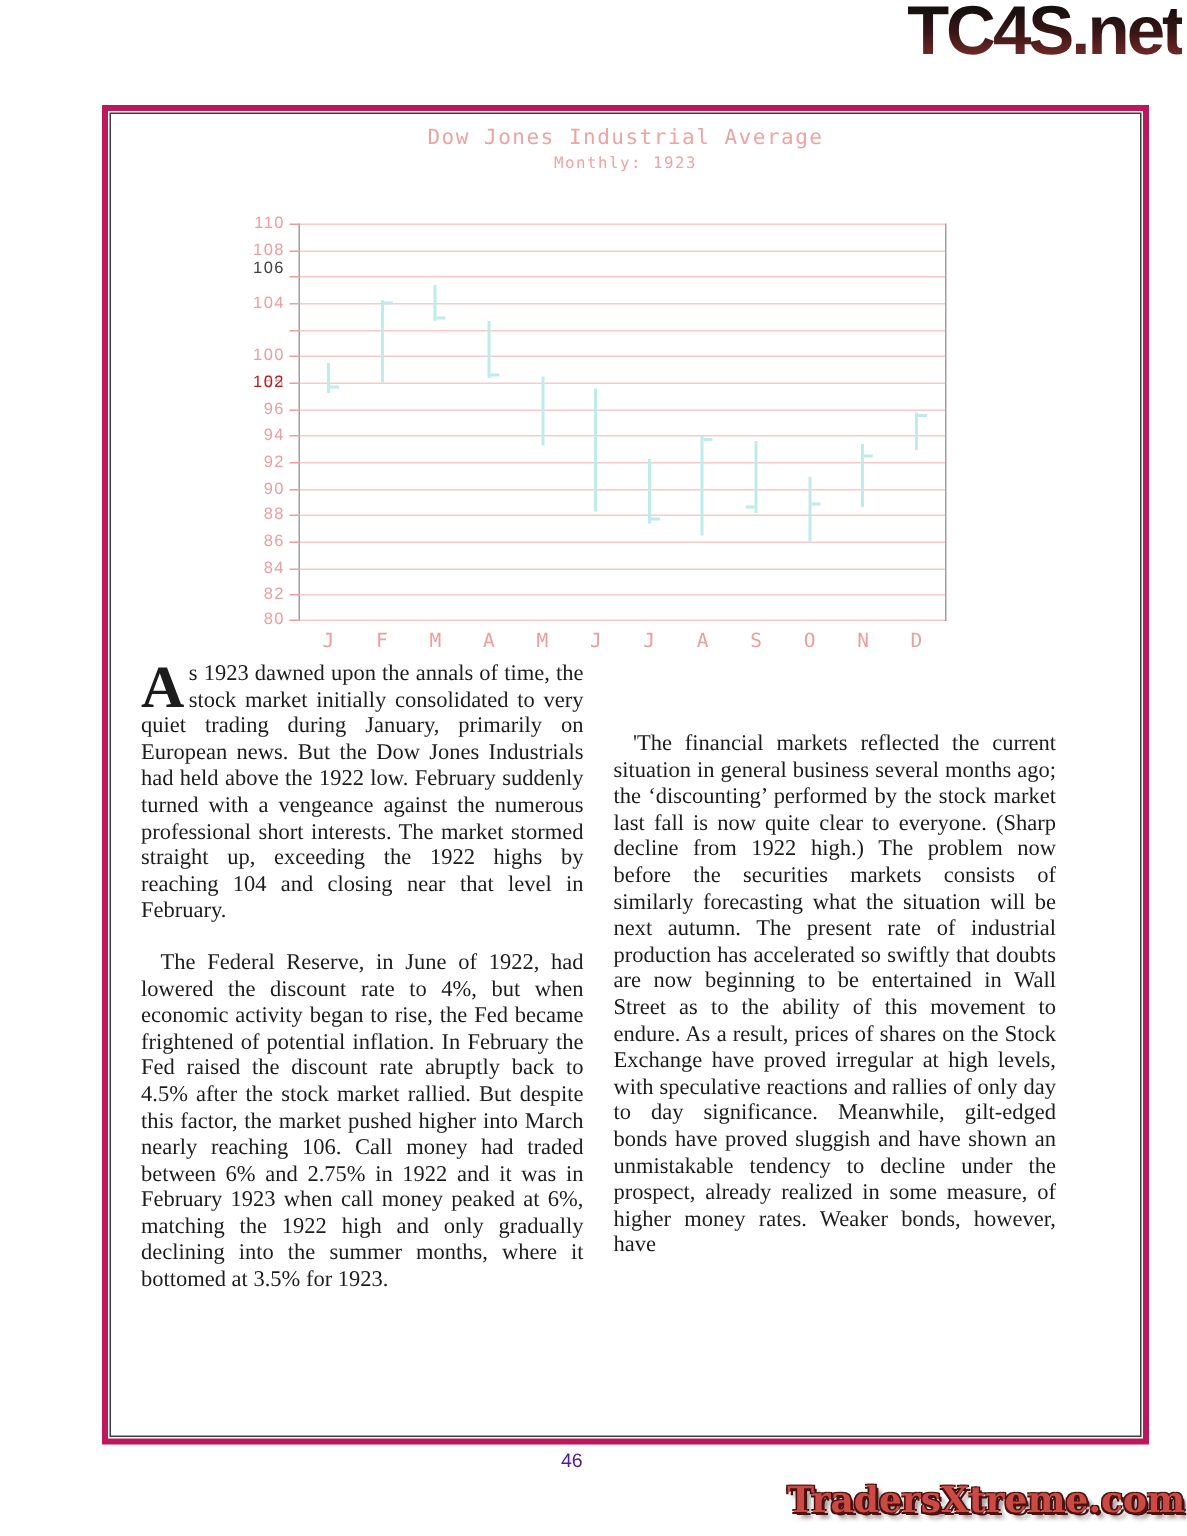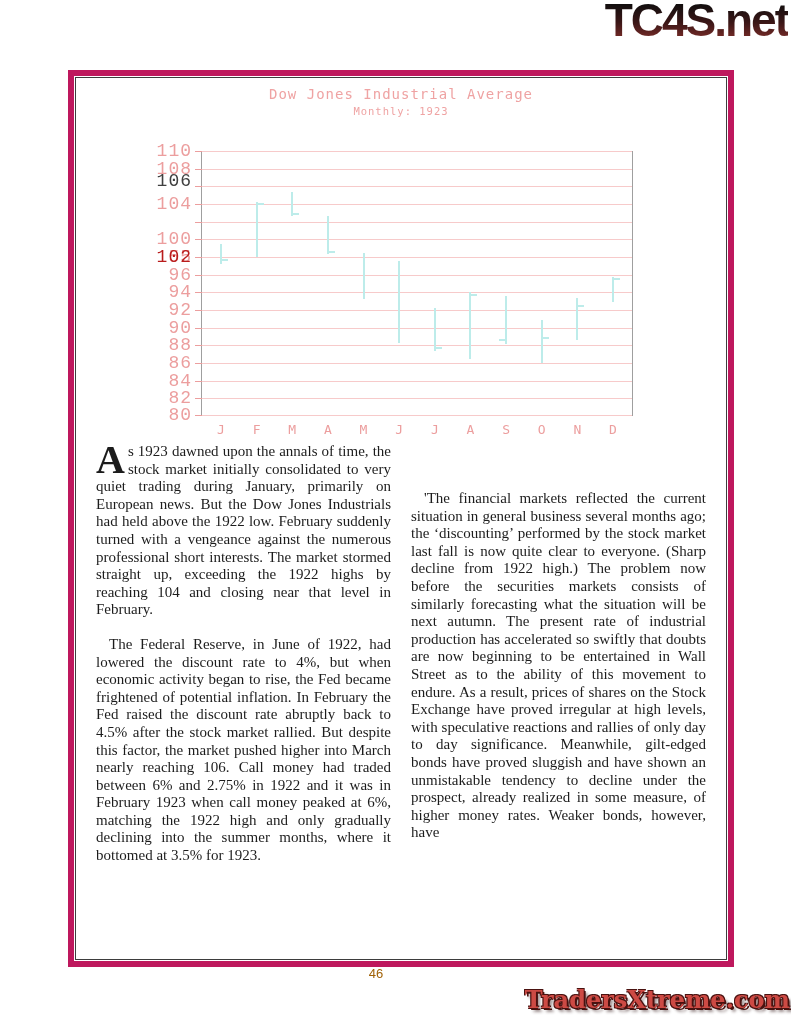--- a/index.html
+++ b/index.html
@@ -10,36 +10,36 @@
   .brand{position:absolute;top:-2px;right:3px;
          font-family:"Liberation Sans",sans-serif;font-weight:bold;
          font-size:46px;letter-spacing:-2px;line-height:44px;
          background:linear-gradient(180deg,#0e0e0e 10%,#3a1616 55%,#83302c 100%);
          -webkit-background-clip:text;background-clip:text;color:transparent;}
   .tagline{position:absolute;top:43px;right:87px;font-size:15px;color:#101010;
            font-family:"Liberation Serif",serif;}
 
   
   .frame{position:absolute;left:68px;top:70px;width:654px;height:885px;
-         border:6px solid #be185d;background:#fff;}
+         border:4px solid #be185d;background:#fff;padding-left:36px;}
   .frame::after{content:"";position:absolute;inset:1px;border:1px solid #3d3d3d;pointer-events:none;}
 
   
   .chart-title{position:absolute;top:10px;left:0;width:100%;text-align:center;
                font-family:"DejaVu Sans Mono",monospace;font-size:14px;letter-spacing:1px;
                color:var(--chart_pink);}
   .chart-subtitle{position:absolute;top:29px;left:0;width:100%;text-align:center;
                   font-family:"DejaVu Sans Mono",monospace;font-size:10.5px;letter-spacing:1px;
                   color:var(--chart_pink);}
   .plot{position:absolute;left:127px;top:75px;width:430px;height:265px;
         border-left:1px solid var(--spine_gray);border-right:1px solid var(--spine_gray);}
   .gridline{position:absolute;left:0;right:0;height:1px;}
   .ytick{position:absolute;left:-7px;width:7px;height:1px;}
   .ylabel{position:absolute;left:-56px;width:46px;text-align:right;
-          font-family:Liberation Mono, monospace;font-size:18px;letter-spacing:1px;line-height:16px;}
+          font-family:Liberation Sans, sans-serif;font-size:11px;letter-spacing:1px;line-height:16px;}
   .mlabel{position:absolute;top:271px;width:22px;text-align:center;
           font-family:"DejaVu Sans Mono",monospace;font-size:13px;}
   .bar{position:absolute;width:2px;}
   .bartick{position:absolute;width:6px;height:2px;}
 
   
   .article{position:absolute;left:22px;top:367px;width:610px;display:flex;gap:20px;}
   .col{width:295px;font-size:15px;line-height:17.6px;text-align:justify;}
   .col p{margin:0;}
   .col p.indent{text-indent:13px;}
@@ -54,22 +54,22 @@
              font-size:47px;line-height:47px;letter-spacing:0px;
              color:var(--watermark_red);
              text-shadow:
                -2px -2px 0 #ffffff, 2px -2px 0 #ffffff,
                -2px  2px 0 #ffffff, 2px  2px 0 #ffffff,
                -2px  0   0 #ffffff, 2px  0   0 #ffffff,
                 0   -2px 0 #ffffff, 0    2px 0 #ffffff,
                 5px  6px 5px rgba(90,90,90,0.55);}
 
   
-  .pagenum{position:absolute;left:361px;top:966px;width:30px;text-align:center;
-           font-family:"Liberation Sans",sans-serif;font-size:13px;color:#a16207;}
+  .pagenum{position:absolute;left:374px;top:966px;width:30px;
+           font-family:"Liberation Sans",sans-serif;font-size:13px;color:#4c1d95;}
   .site-logo{position:absolute;right:1px;top:980px;
              font-family:"DejaVu Serif",serif;font-weight:bold;
              font-size:24px;line-height:40px;letter-spacing:0px;
              color:var(--footer_red);
              text-shadow:
                -1px -1px 0 #4a1210, 1px -1px 0 #4a1210,
                -1px  1px 0 #4a1210, 2px  2px 0 #4a1210,
                 4px  4px 3px rgba(40,10,10,0.45);}
 </style>
 </head>

